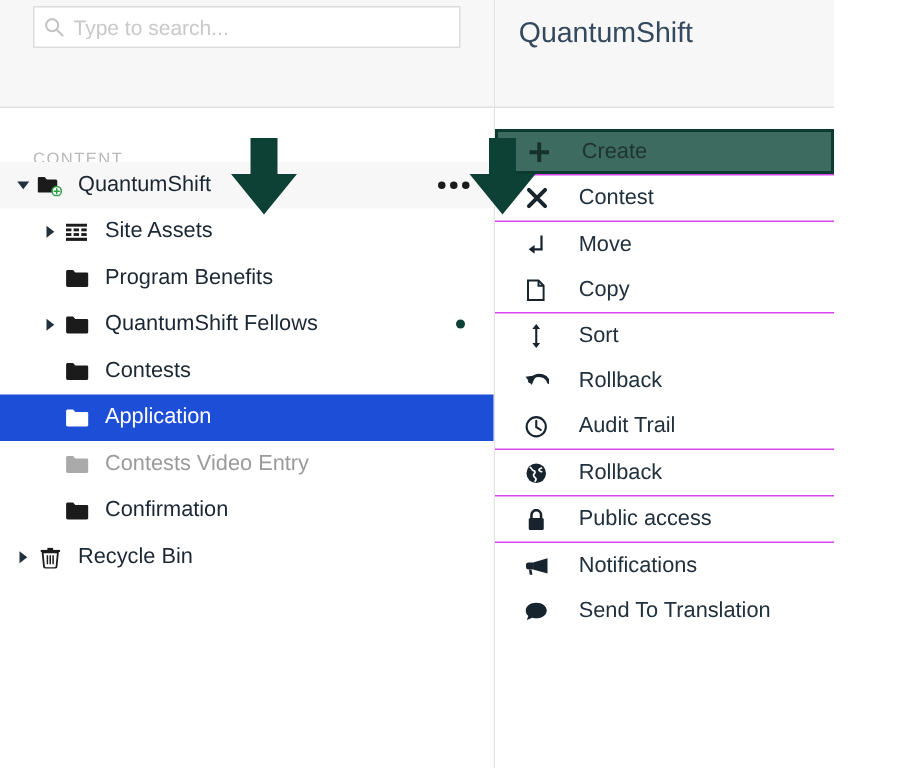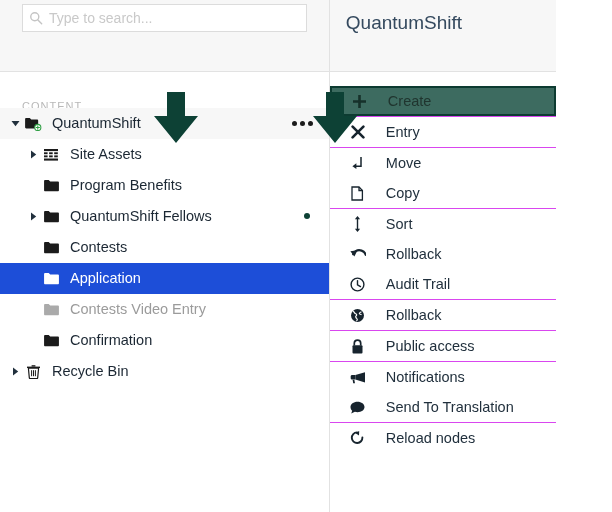--- a/index.html
+++ b/index.html
@@ -432,21 +432,21 @@
             <span class="menu-label">Create</span>
           </div>
         </div>
         <div class="menu-group">
           <div class="menu-item">
             <span class="menu-icon">
               <svg width="14" height="14" viewBox="0 0 14 14">
                 <path d="M1.6 1.6l10.8 10.8M12.4 1.6L1.6 12.4" stroke="currentColor" stroke-width="2.6" stroke-linecap="round"></path>
               </svg>
             </span>
-            <span class="menu-label">Entry</span>
+            <span class="menu-label">Contest</span>
           </div>
         </div>
         <div class="menu-group">
           <div class="menu-item">
             <span class="menu-icon">
               <svg width="12" height="15" viewBox="0 0 12 15">
                 <path d="M9 1v9.2H3.2" stroke="currentColor" stroke-width="1.5" fill="none"></path>
                 <polygon points="4.4,7.3 4.4,13.1 0.4,10.2" fill="currentColor"></polygon>
               </svg>
             </span>
@@ -528,27 +528,16 @@
           </div>
           <div class="menu-item">
             <span class="menu-icon">
               <svg width="15" height="13" viewBox="0 0 15 13">
                 <path d="M7.5 0.8c4 0 7 2.3 7 5.2s-3 5.2-7 5.2c-0.9 0-1.8-0.12-2.6-0.35L1.2 12.4l1-2.7C1 8.7 0.5 7.5 0.5 6 0.5 3.1 3.5 0.8 7.5 0.8z" fill="currentColor"></path>
               </svg>
             </span>
             <span class="menu-label">Send To Translation</span>
           </div>
         </div>
-        <div class="menu-group">
-          <div class="menu-item">
-            <span class="menu-icon">
-              <svg width="15" height="15" viewBox="0 0 15 15">
-                <path d="M12.4 6.4A5.3 5.3 0 1 1 7 1.4" fill="none" stroke="currentColor" stroke-width="1.9" stroke-linecap="round"></path>
-                <polygon points="9.2,0 5.2,2.1 9.0,4.4" fill="currentColor"></polygon>
-              </svg>
-            </span>
-            <span class="menu-label">Reload nodes</span>
-          </div>
-        </div>
       </div>
   </div>
 
 </div>
 
 </body></html>

